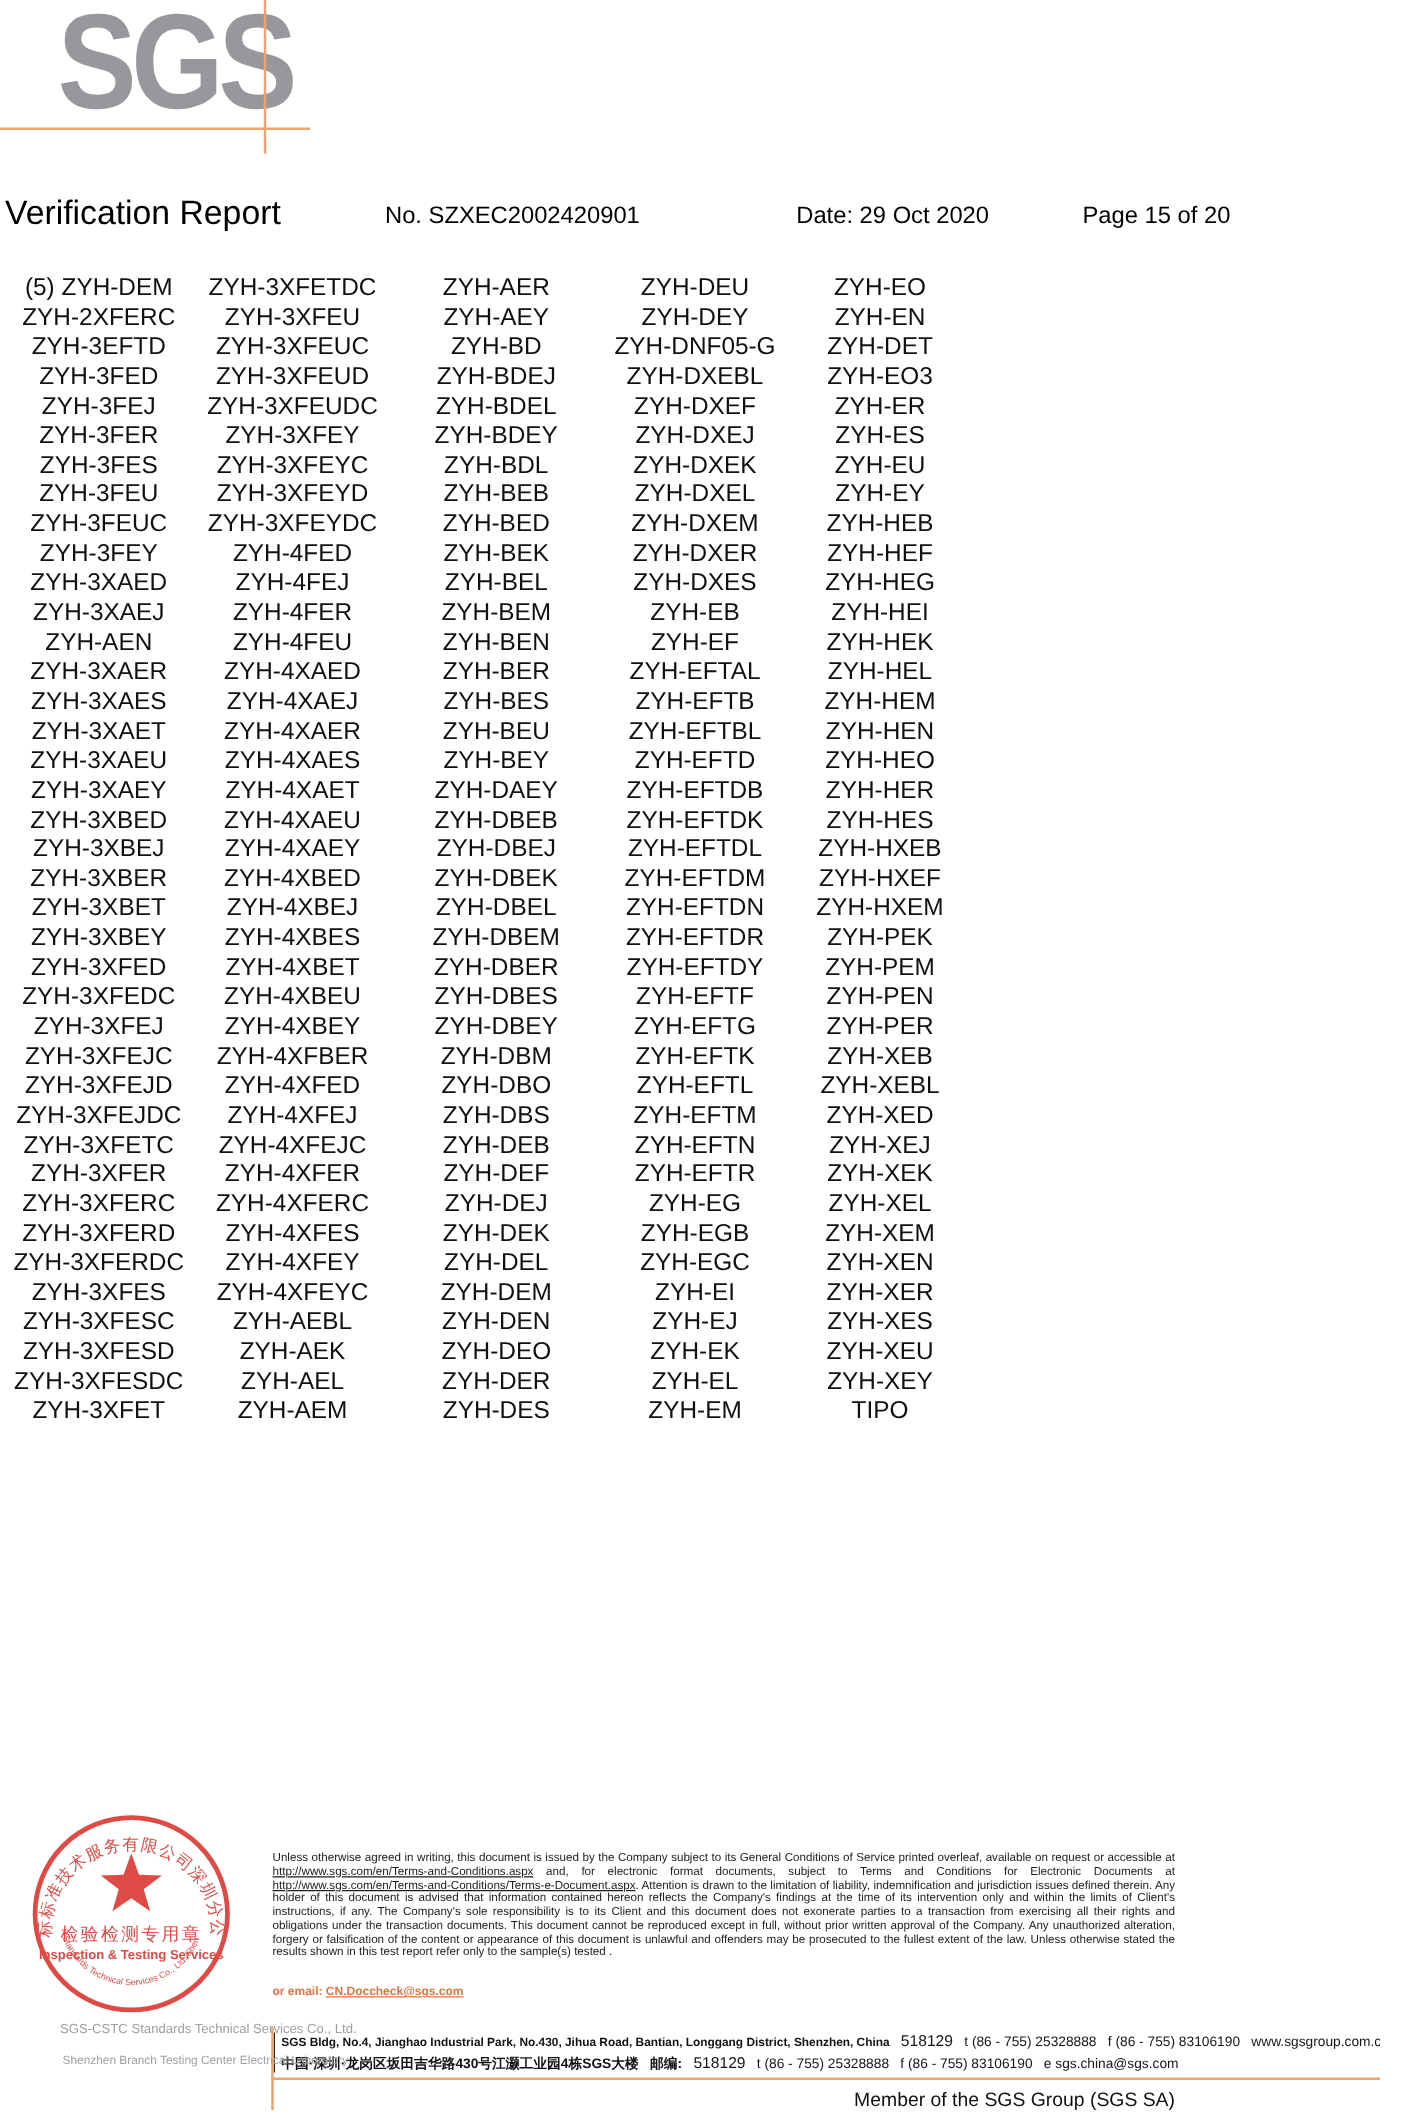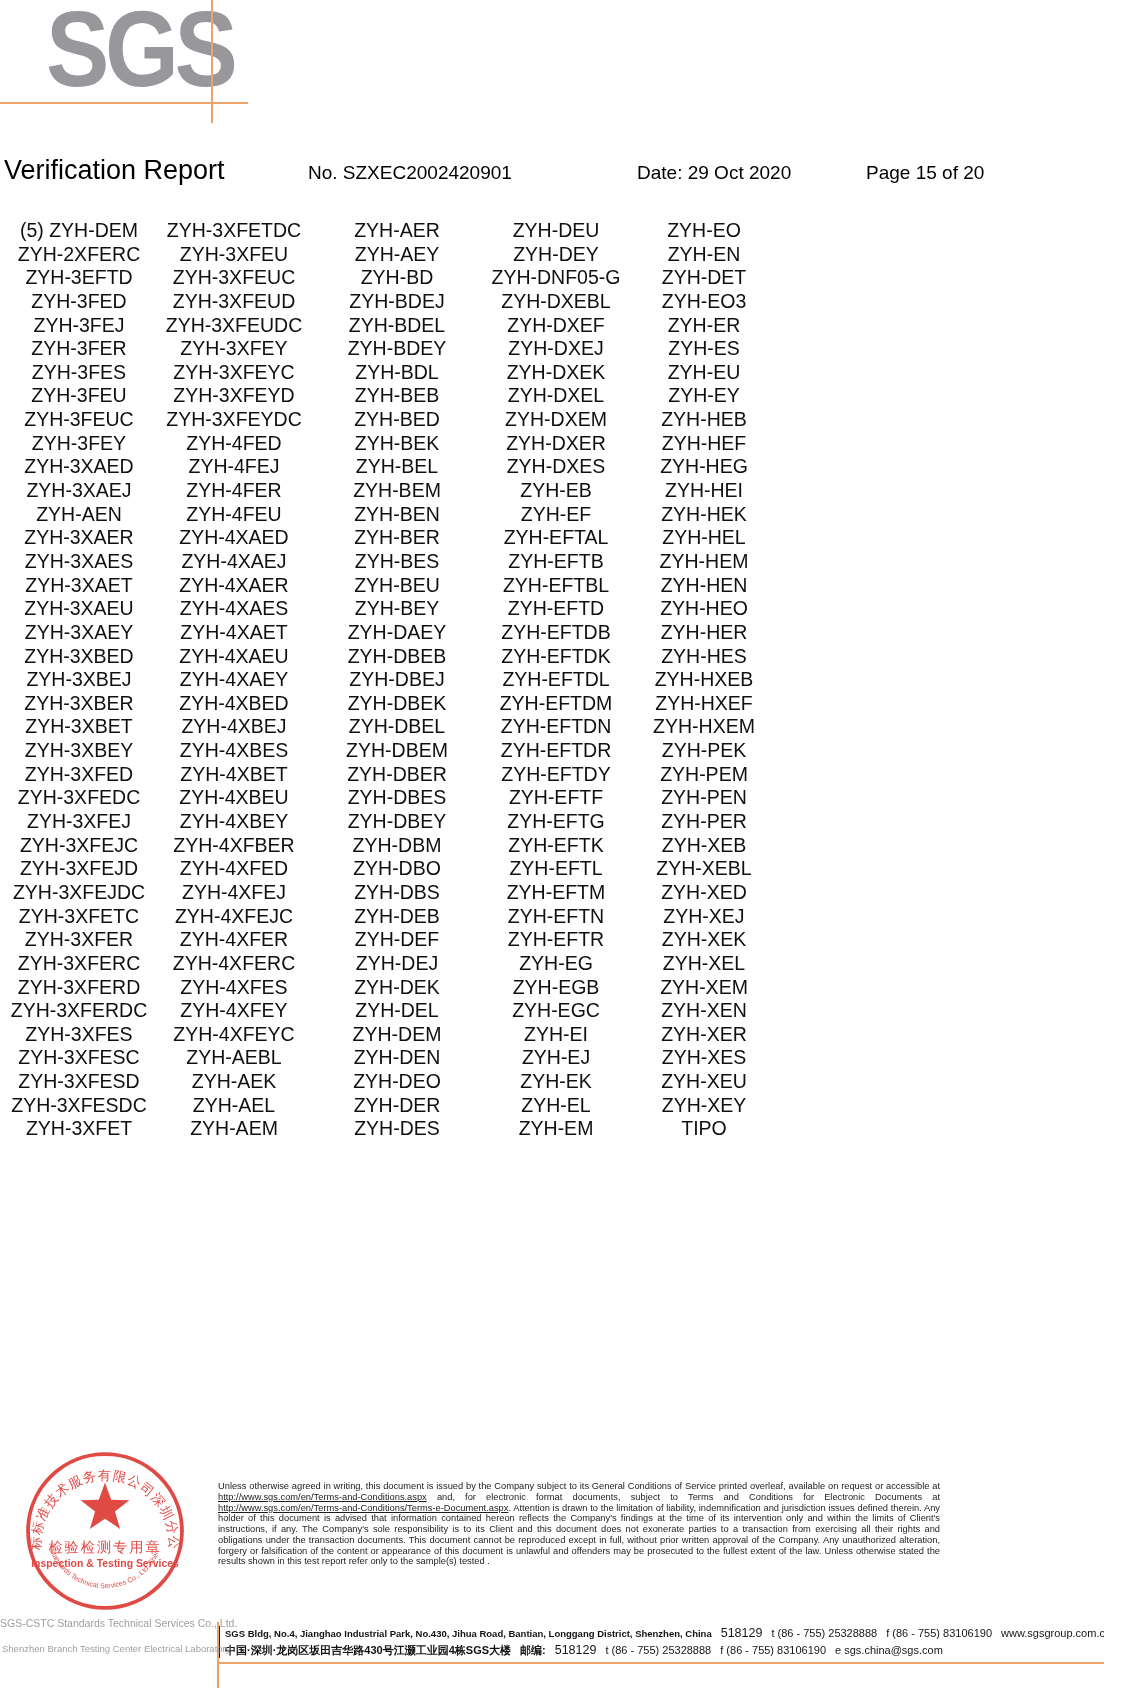--- a/index.html
+++ b/index.html
@@ -22,21 +22,21 @@
   .pageno{left:866px;}
 
   
   .model-grid{position:absolute;left:2px;top:219px;display:grid;
       grid-template-columns:152px 160px 166px 152px 144px;grid-auto-rows:23.65px;
       font-size:19.5px;line-height:23.65px;color:#101010;}
   .model-grid .c{text-align:center;white-space:nowrap;}
   .model-grid .c:nth-child(5n+1){text-align:center;padding-left:2px;}
 
   
-  .gray-co{position:absolute;color:#9e9e9e;white-space:nowrap;z-index:1;}
+  .gray-co{position:absolute;color:#9e9e9e;white-space:nowrap;z-index:1;padding-left:48px;}
   .gray-co.l1{left:0;top:1617px;font-size:10.5px;}
   .gray-co.l2{left:2px;top:1643px;font-size:9.5px;}
   .stamp{position:absolute;left:10px;top:1436px;z-index:2;opacity:0.92;}
 
   .disclaimer{position:absolute;left:218px;top:1481px;width:722px;font-size:9.3px;
       line-height:10.75px;text-align:justify;color:#1c1c1c;}
   .u{text-decoration:underline;}
   .attention{position:absolute;left:218px;top:1588px;width:740px;font-size:9.6px;
       line-height:11px;font-weight:bold;color:#e8713f;}
 
@@ -279,20 +279,21 @@
     <text font-size="7.5" fill="#dd3b36">
       <textPath href="#arcBottom" startOffset="50%" text-anchor="middle">SGS-CSTC Standards Technical Services Co., Ltd. Shenzhen Branch</textPath>
     </text>
     <text x="100" y="122" text-anchor="middle" font-size="15" letter-spacing="2" fill="#dd3b36">检验检测专用章</text>
     <text x="100" y="138" text-anchor="middle" font-size="11" font-weight="bold" fill="#dd3b36">Inspection &amp; Testing Services</text>
   </svg>
 
   <div class="disclaimer"><span>Unless otherwise agreed in writing, this document is issued by the Company subject to its General Conditions of Service printed overleaf, available on request or accessible at </span><span class="u">http://www.sgs.com/en/Terms-and-Conditions.aspx</span><span> and, for electronic format documents, subject to Terms and Conditions for Electronic Documents at </span><span class="u">http://www.sgs.com/en/Terms-and-Conditions/Terms-e-Document.aspx</span><span>. Attention is drawn to the limitation of liability, indemnification and jurisdiction issues defined therein. Any holder of this document is advised that information contained hereon reflects the Company's findings at the time of its intervention only and within the limits of Client's instructions, if any. The Company's sole responsibility is to its Client and this document does not exonerate parties to a transaction from exercising all their rights and obligations under the transaction documents. This document cannot be reproduced except in full, without prior written approval of the Company. Any unauthorized alteration, forgery or falsification of the content or appearance of this document is unlawful and offenders may be prosecuted to the fullest extent of the law. Unless otherwise stated the results shown in this test report refer only to the sample(s) tested .</span></div>
 
   <div class="attention">
+    <div><span>or email: </span><span class="u">CN.Doccheck@sgs.com</span></div>
   </div>
 
   <div class="addr">
     <div class="addr-line">
       <span class="addr-en">SGS Bldg, No.4, Jianghao Industrial Park, No.430, Jihua Road, Bantian, Longgang District, Shenzhen, China</span>
       <span class="addr-big">518129</span>
       <span class="addr-mid">t (86 - 755) 25328888</span>
       <span class="addr-mid">f (86 - 755) 83106190</span>
       <span class="addr-mid">www.sgsgroup.com.cn</span>
     </div>
@@ -302,13 +303,14 @@
       <span class="addr-big">518129</span>
       <span class="addr-mid">t (86 - 755) 25328888</span>
       <span class="addr-mid">f (86 - 755) 83106190</span>
       <span class="addr-mid">e  sgs.china@sgs.com</span>
     </div>
   </div>
 
   <div class="crop v-bot"></div>
   <div class="crop h-bot"></div>
 
+  <div class="member">Member of the SGS Group (SGS SA)</div>
 </div>
 
 </body></html>

